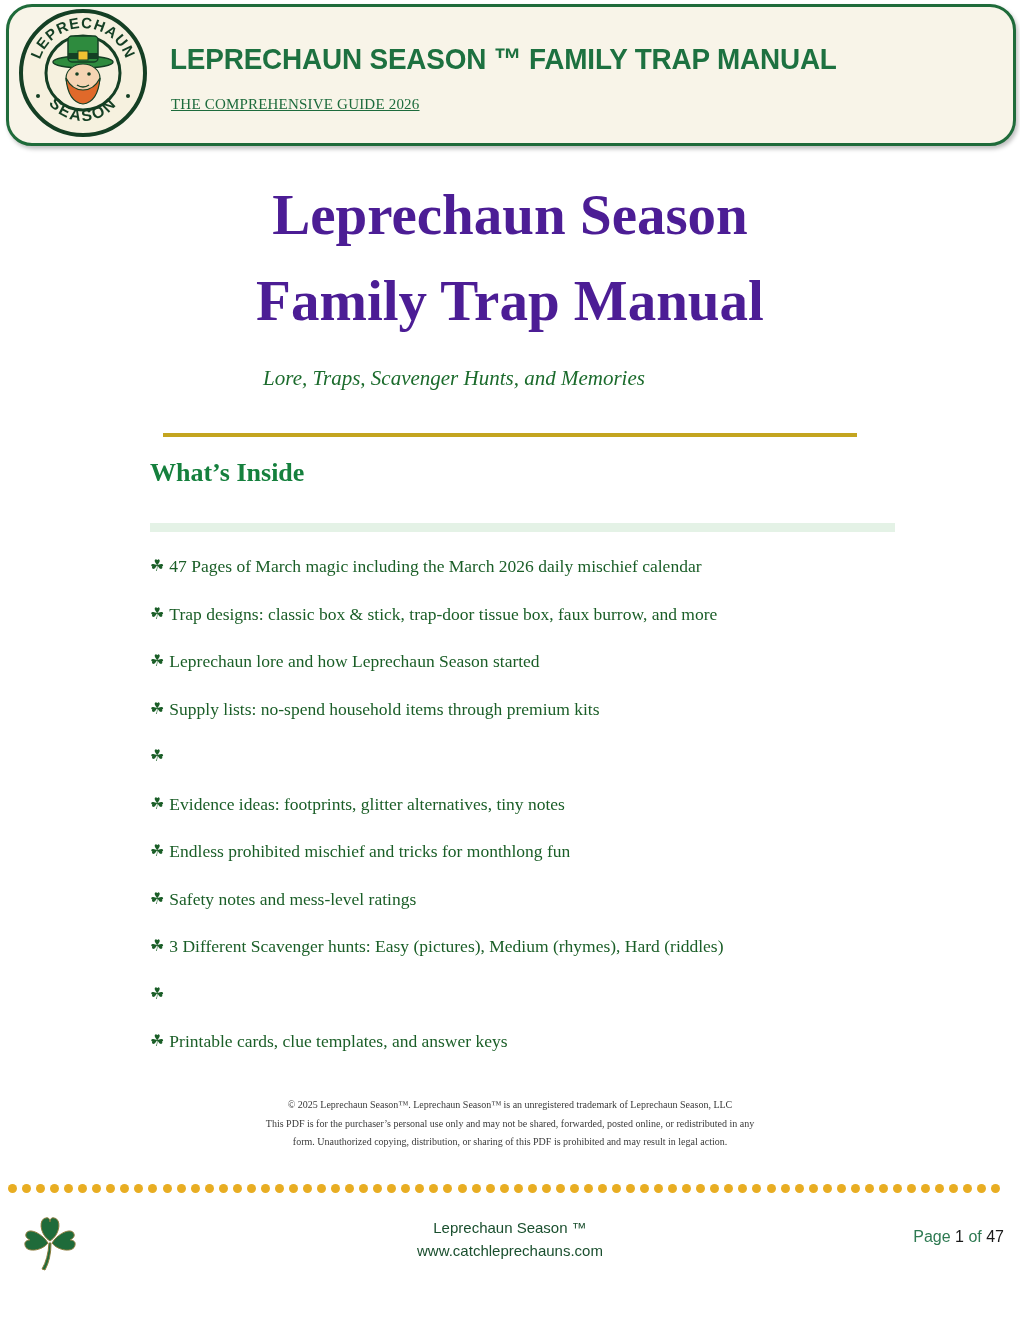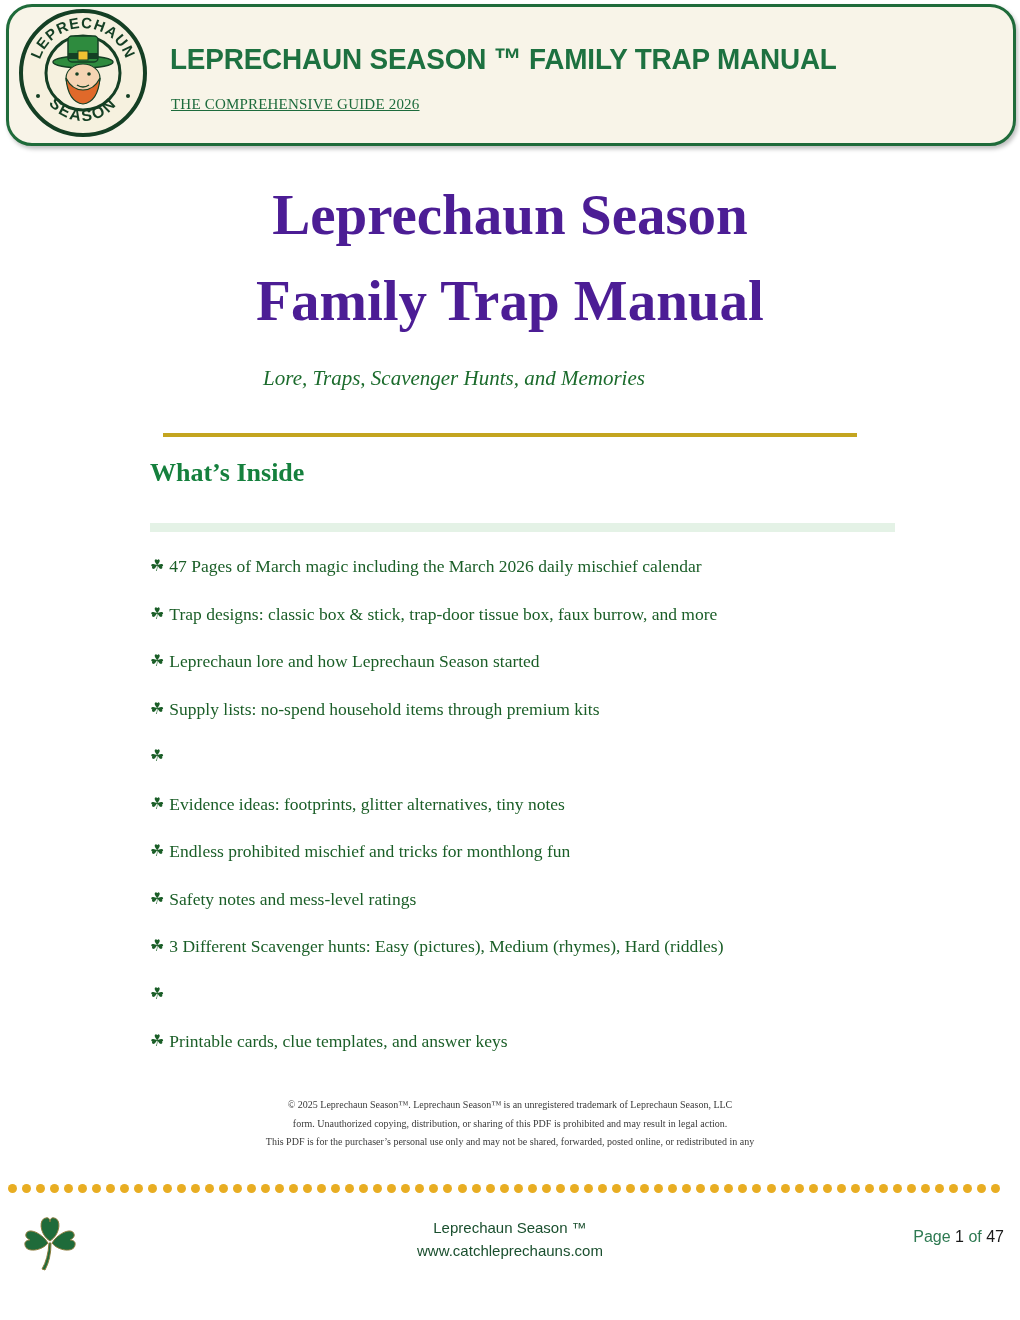--- a/index.html
+++ b/index.html
@@ -158,22 +158,22 @@
       <span class="shamrock-bullet">☘</span>
     </li>
   <li class="feature-item">
       <span class="shamrock-bullet">☘</span>
       <span>Printable cards, clue templates, and answer keys</span>
     </li>
 </ul>
 
 <div class="legal">
   <div>© 2025 Leprechaun Season™. Leprechaun Season™ is an unregistered trademark of Leprechaun Season, LLC</div>
+  <div>This PDF is for the purchaser’s personal use only and may not be shared, forwarded, posted online, or redistributed in any</div>
   <div>form. Unauthorized copying, distribution, or sharing of this PDF is prohibited and may result in legal action.</div>
-  <div>This PDF is for the purchaser’s personal use only and may not be shared, forwarded, posted online, or redistributed in any</div>
 </div>
 
 <div class="dot-row" id="dotrow">
     <span class="dot"></span>
     <span class="dot"></span>
     <span class="dot"></span>
     <span class="dot"></span>
     <span class="dot"></span>
     <span class="dot"></span>
     <span class="dot"></span>

